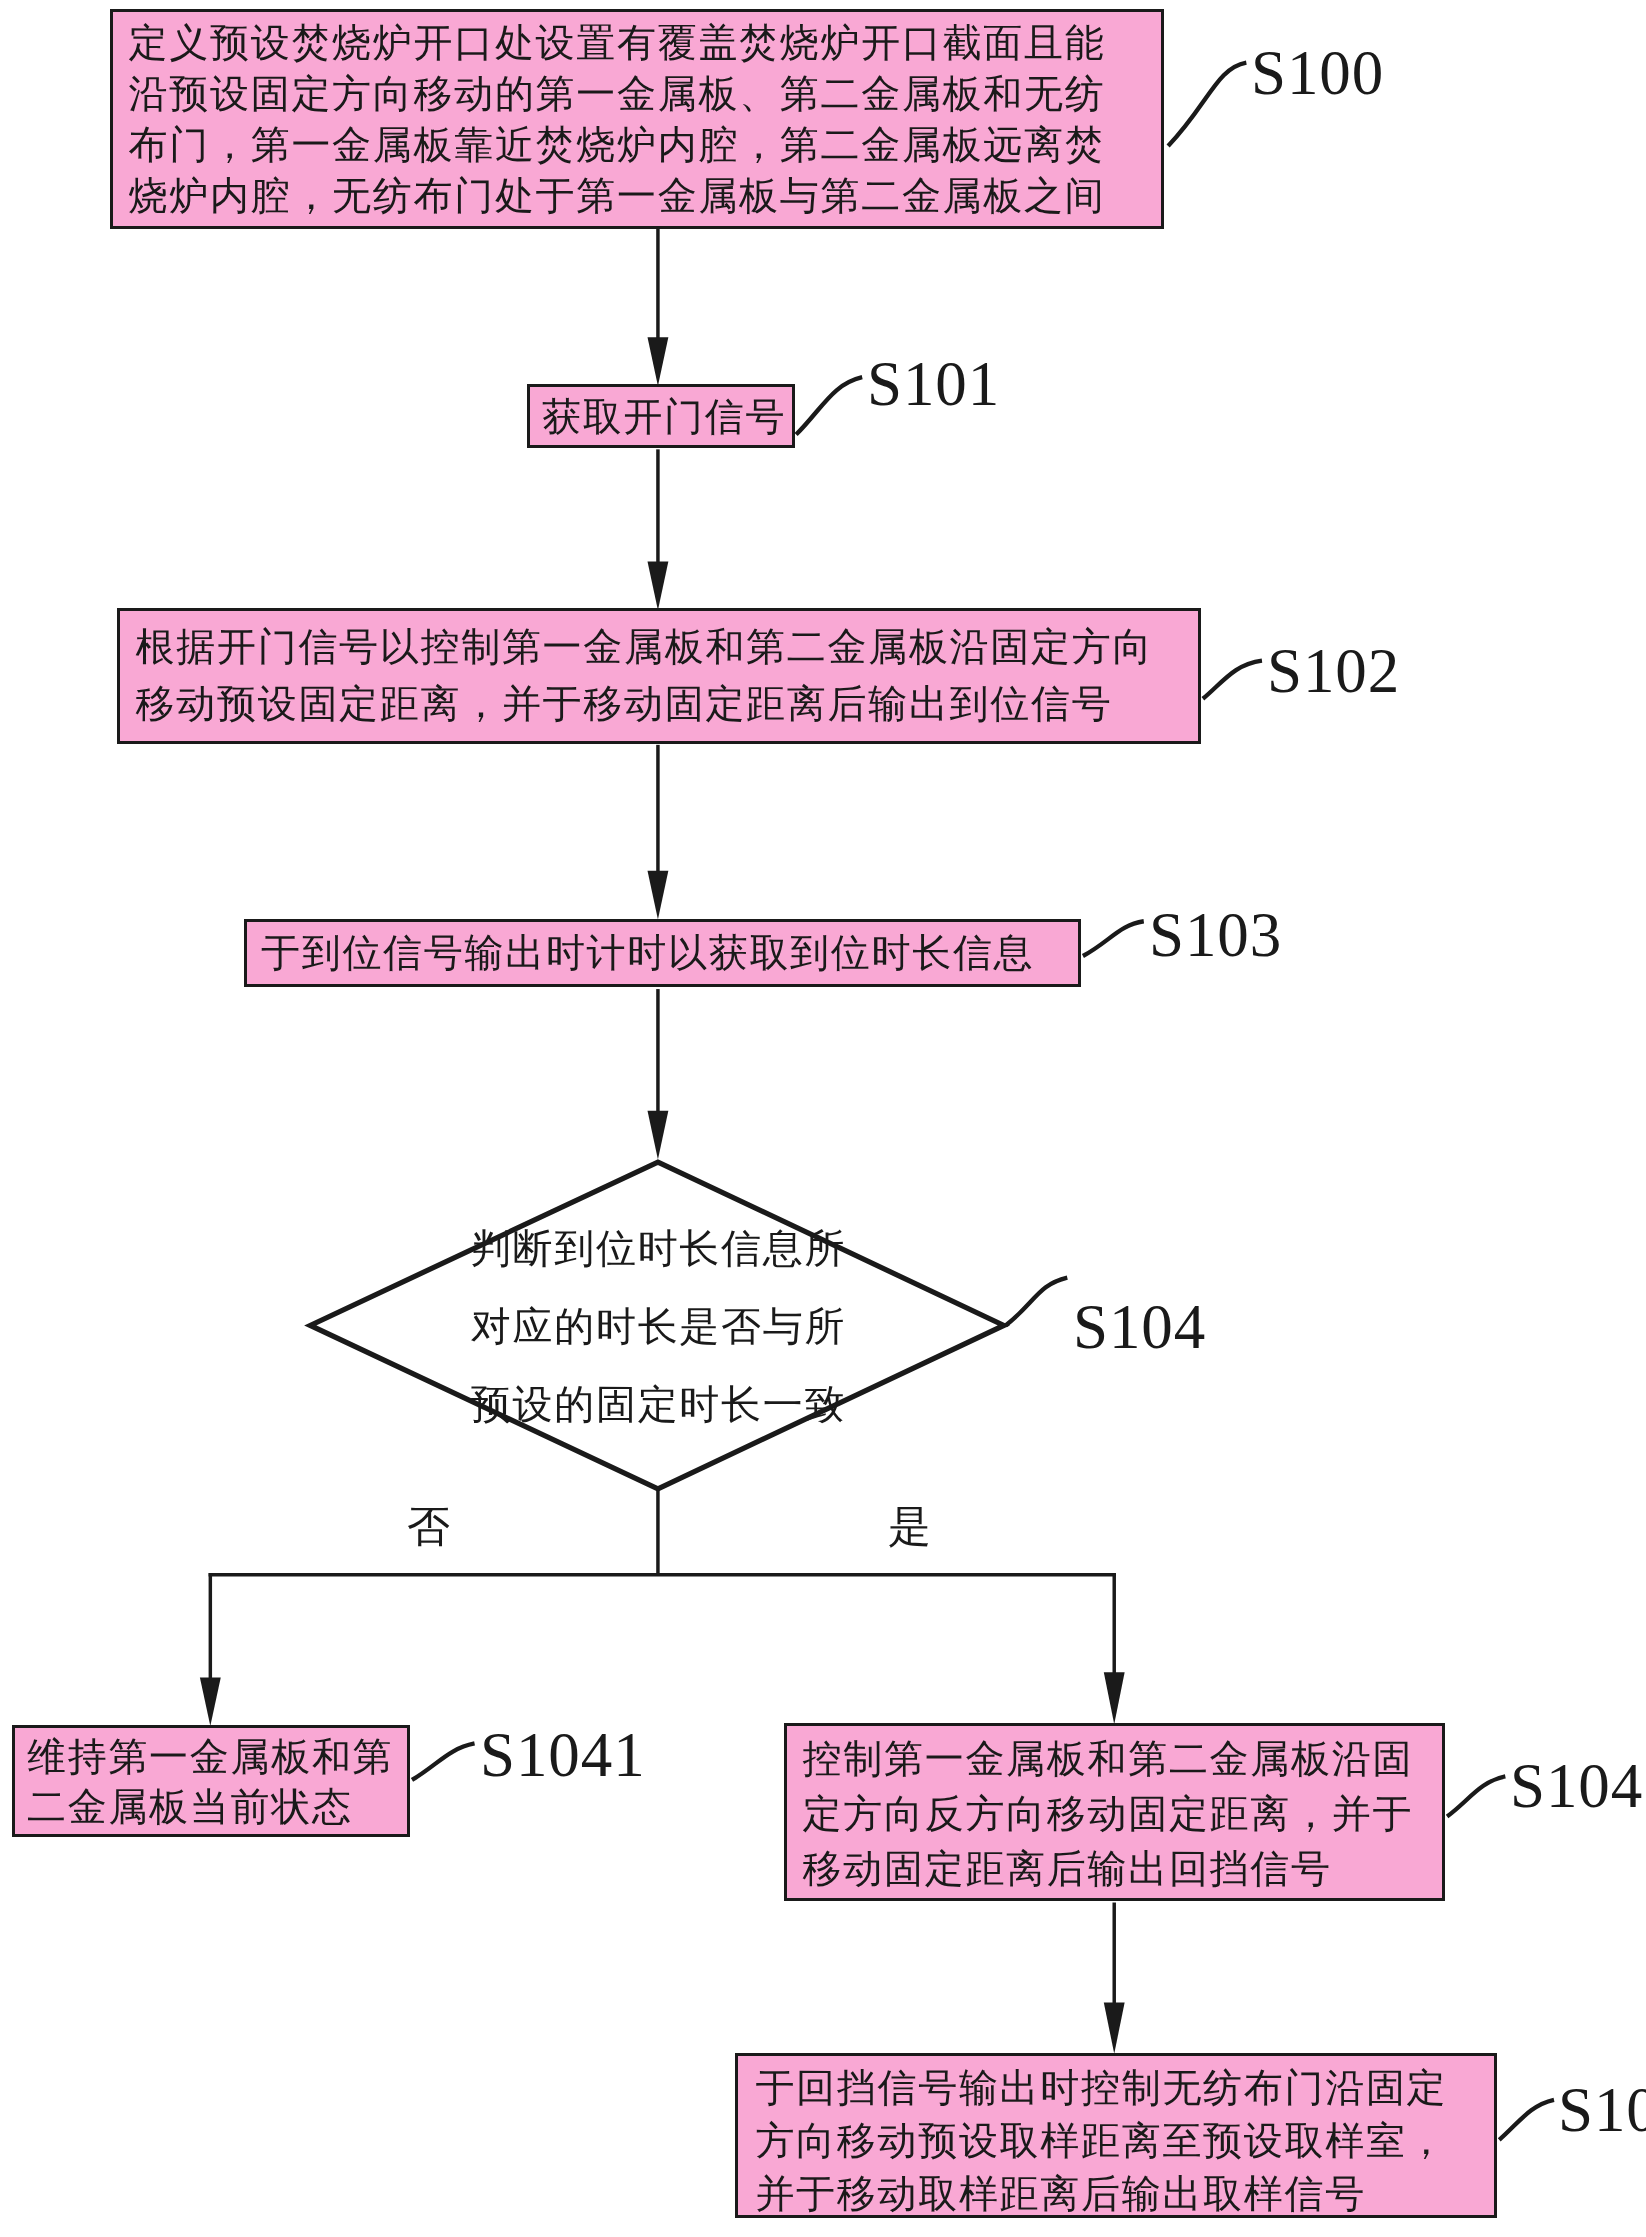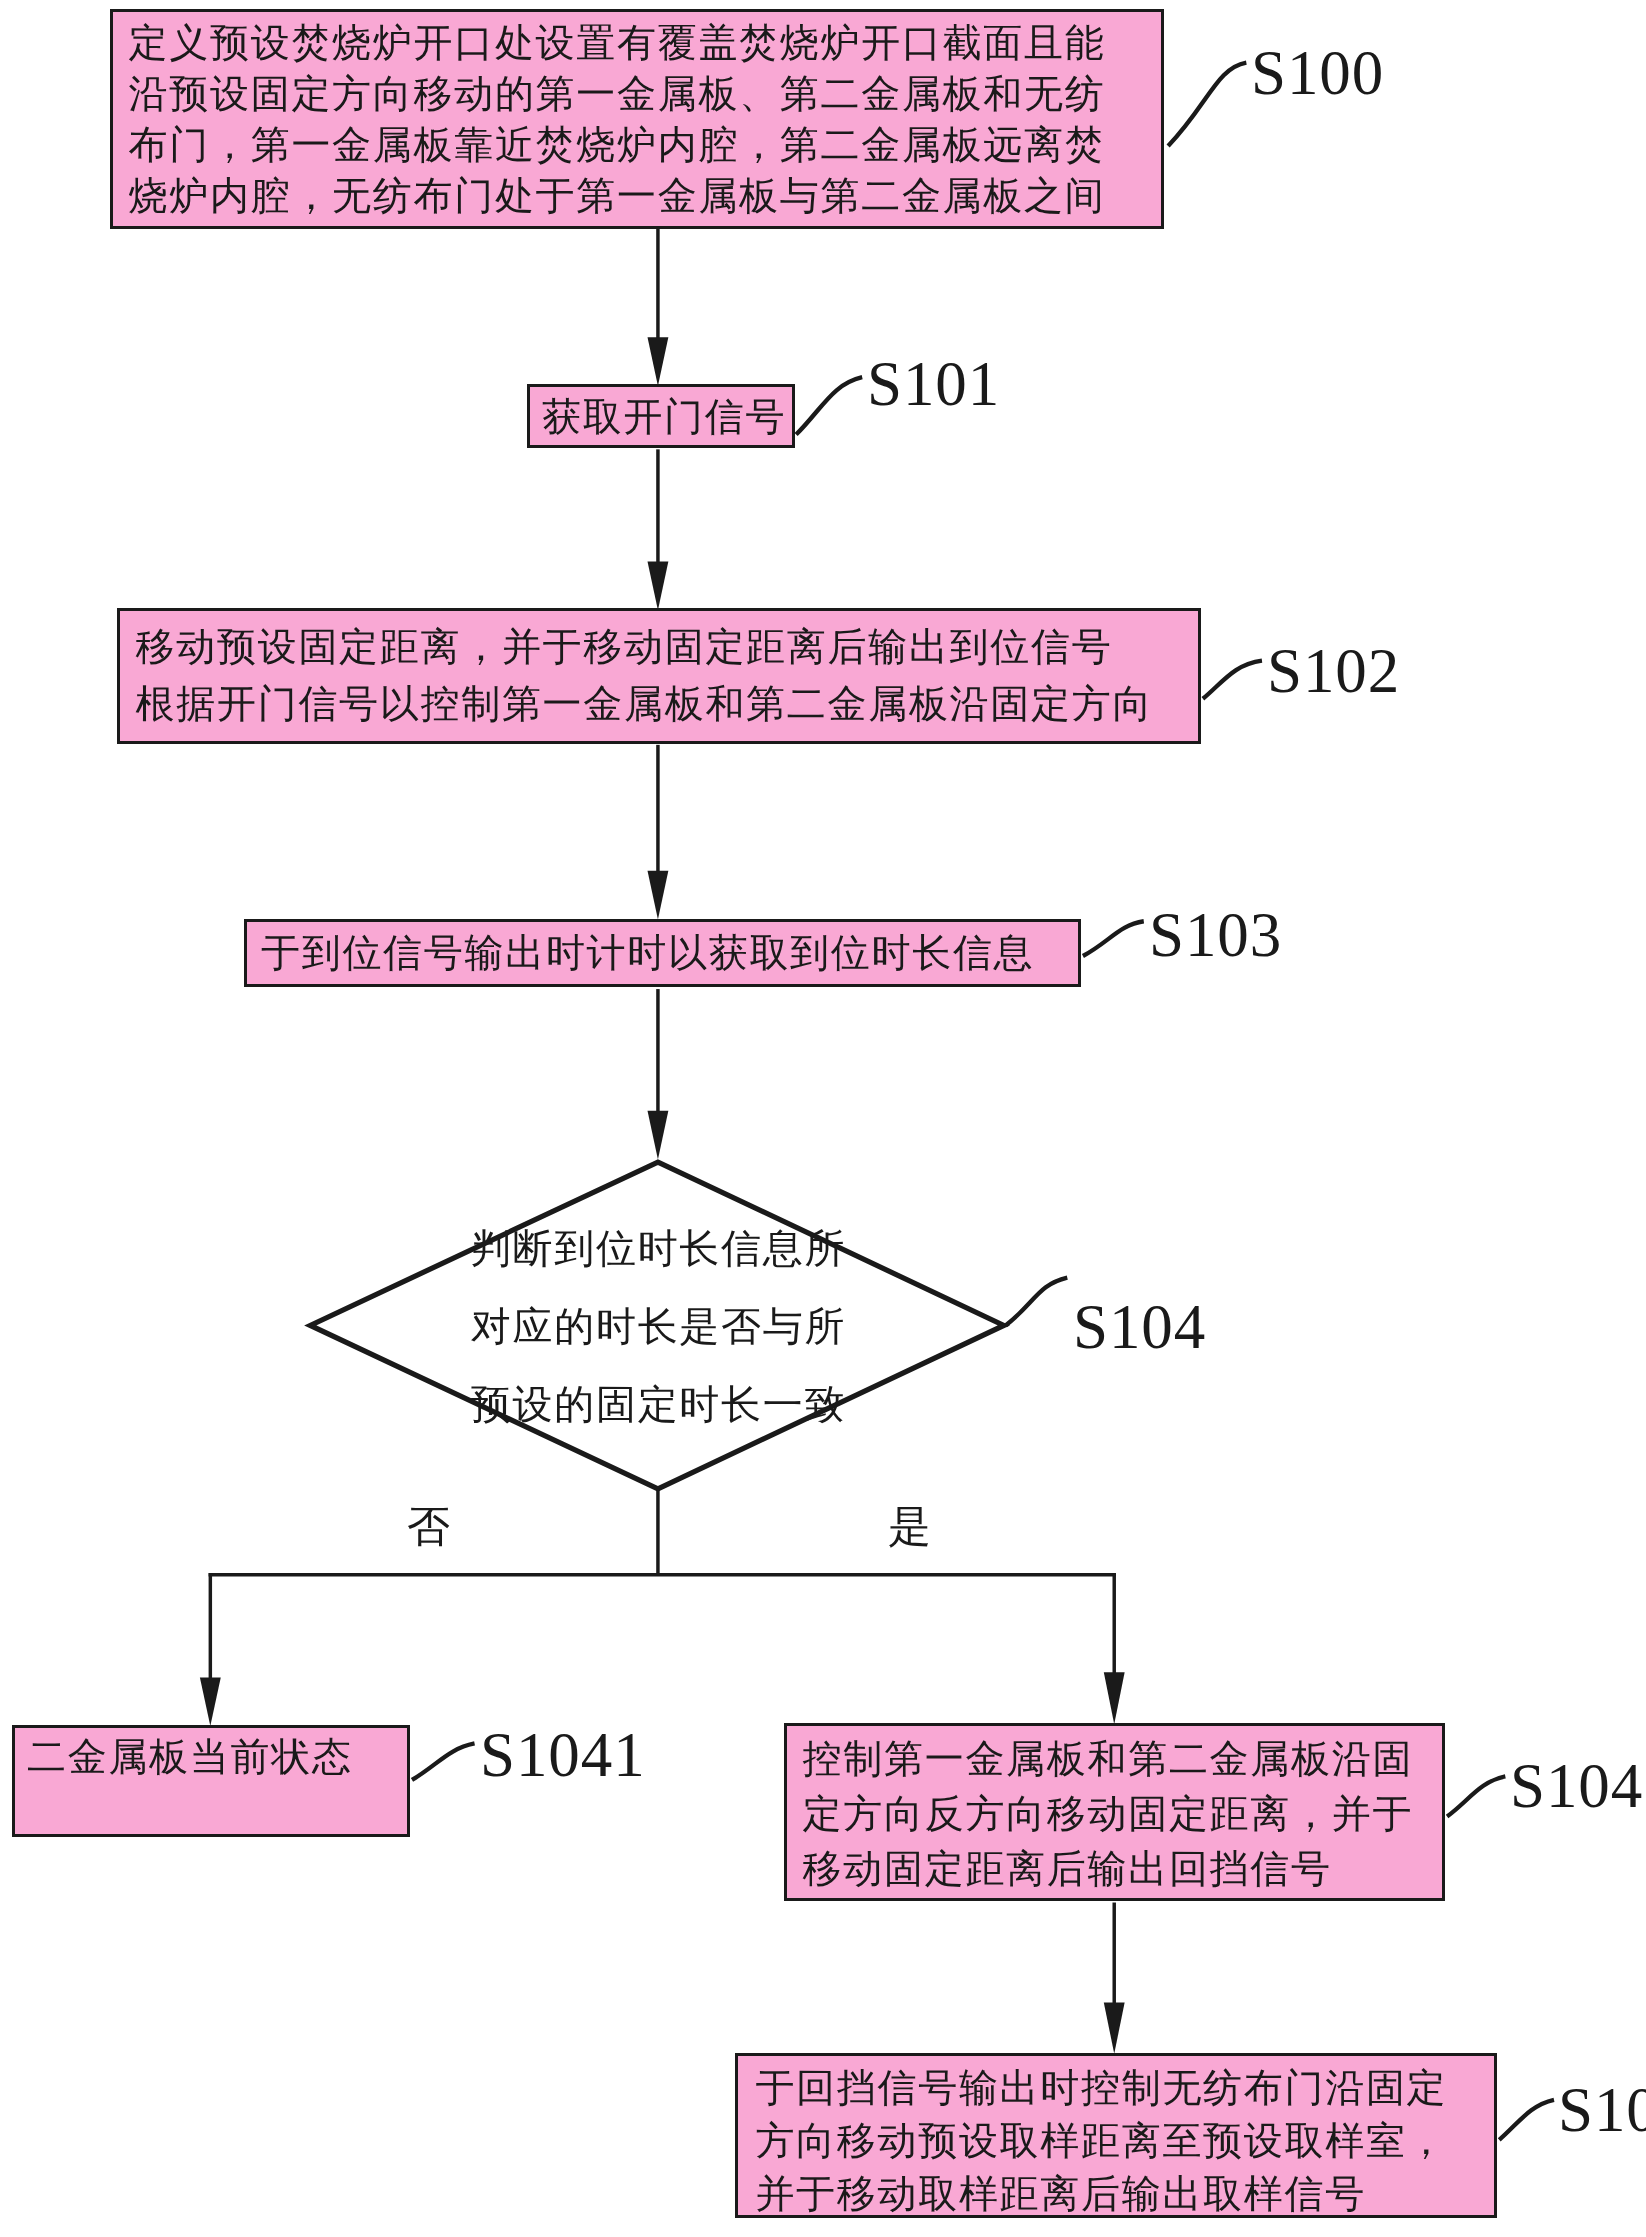--- a/index.html
+++ b/index.html
@@ -110,41 +110,42 @@
     <div class="ln">烧炉内腔，无纺布门处于第一金属板与第二金属板之间</div>
   </div>
   <div class="slabel" id="l100">S100</div>
 
   <div class="box" id="b101">
     <div class="ln">获取开门信号</div>
   </div>
   <div class="slabel" id="l101">S101</div>
 
   <div class="box" id="b102">
+    <div class="ln">根据开门信号以控制第一金属板和第二金属板沿固定方向</div>
     <div class="ln">移动预设固定距离，并于移动固定距离后输出到位信号</div>
-    <div class="ln">根据开门信号以控制第一金属板和第二金属板沿固定方向</div>
   </div>
   <div class="slabel" id="l102">S102</div>
 
   <div class="box" id="b103">
     <div class="ln">于到位信号输出时计时以获取到位时长信息</div>
   </div>
   <div class="slabel" id="l103">S103</div>
 
   <div id="d104">
     <div class="ln">判断到位时长信息所</div>
     <div class="ln">对应的时长是否与所</div>
     <div class="ln">预设的固定时长一致</div>
   </div>
   <div class="slabel" id="l104">S104</div>
 
   <div class="blabel" id="lno">否</div>
   <div class="blabel" id="lyes">是</div>
 
   <div class="box" id="b1041">
+    <div class="ln">维持第一金属板和第</div>
     <div class="ln">二金属板当前状态</div>
   </div>
   <div class="slabel" id="l1041">S1041</div>
 
   <div class="box" id="b1042">
     <div class="ln">控制第一金属板和第二金属板沿固</div>
     <div class="ln">定方向反方向移动固定距离，并于</div>
     <div class="ln">移动固定距离后输出回挡信号</div>
   </div>
   <div class="slabel" id="l1042">S1042</div>

